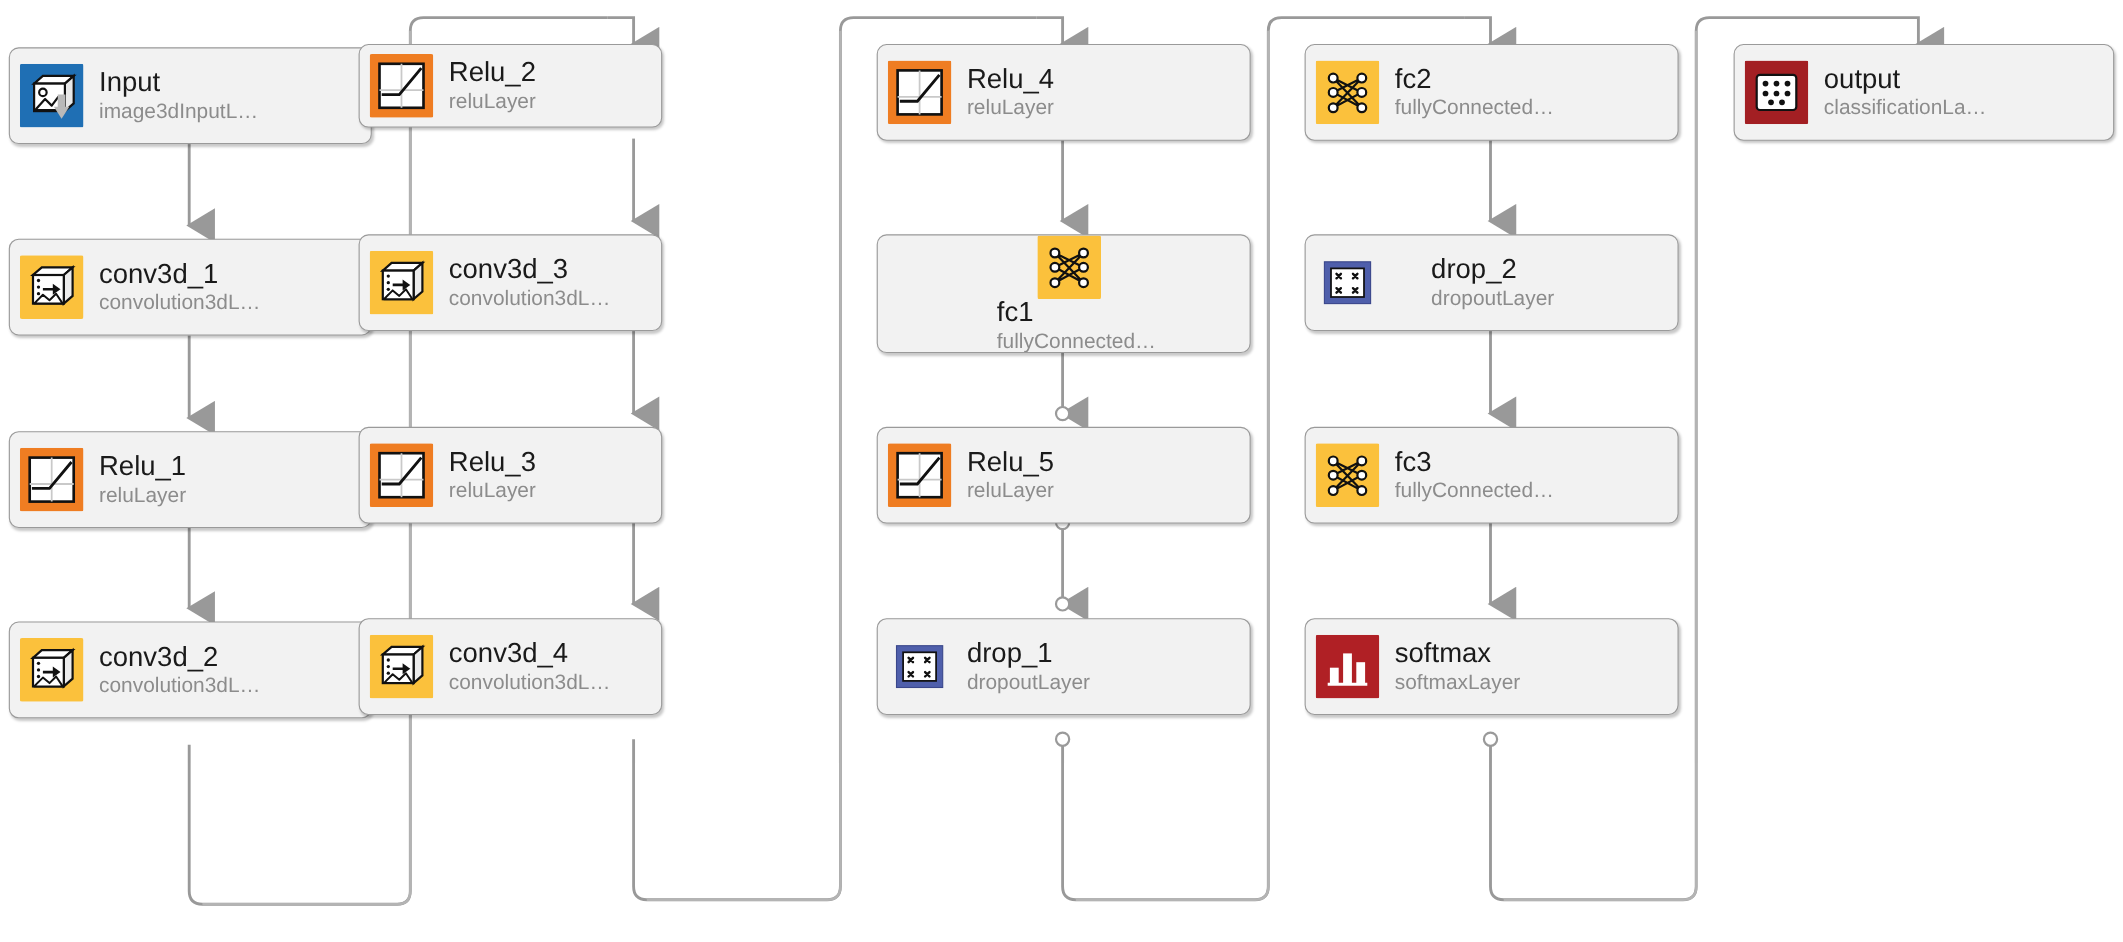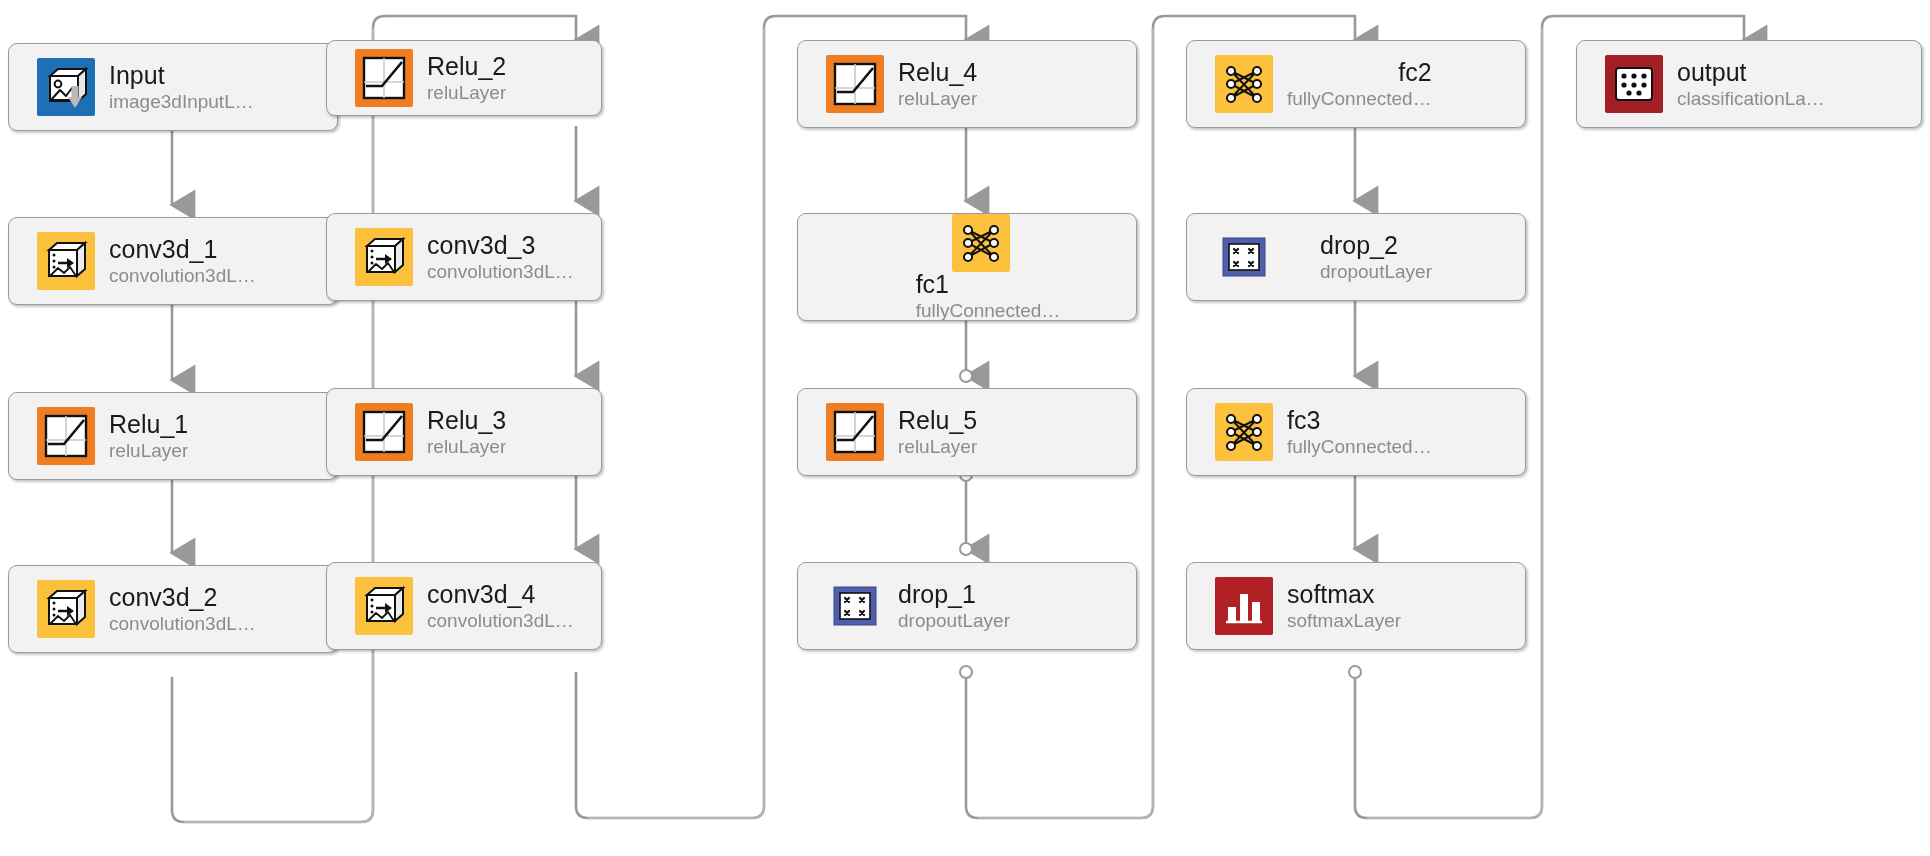--- a/index.html
+++ b/index.html
@@ -4,21 +4,21 @@
 <style>
   html,body{margin:0;padding:0;background:#ffffff;}
   body{width:1930px;height:856px;position:relative;overflow:hidden;
        font-family:"Liberation Sans",sans-serif;}
   #canvas{position:absolute;left:0;top:0;width:1930px;height:856px;}
   svg.wires{position:absolute;left:0;top:0;width:1930px;height:856px;pointer-events:none;}
 
   .node{position:absolute;box-sizing:border-box;background:#f2f2f2;
         border:1.5px solid #9a9a9a;border-radius:9px;
         box-shadow:1.5px 2px 2.5px rgba(0,0,0,0.22);
-        display:flex;align-items:center;padding-left:28px;}
+        display:flex;align-items:center;padding-left:9px;}
   .icon{width:58px;height:58px;flex:0 0 58px;border-radius:2px;
         position:relative;overflow:hidden;}
   .labels{margin-left:14px;display:flex;flex-direction:column;
           justify-content:center;overflow:hidden;}
   .ntitle{font-size:25px;color:#1a1a1a;line-height:1.06;white-space:nowrap;}
   .nsub{font-size:19px;color:#8c8c8c;line-height:1.12;white-space:nowrap;margin-top:2px;}
 
   
   .ic-svg{position:absolute;left:0;top:0;width:58px;height:58px;display:block;}
 </style>
@@ -313,21 +313,21 @@
           <path d="M34 34 L38 38 M38 34 L34 38"></path>
         </g>
       </svg>
     </div>
     <div class="labels">
       <div class="ntitle">drop_1</div>
       <div class="nsub">dropoutLayer</div>
     </div>
   </div>
 
-  <div class="node" style="left:1186px;top:40px;width:340px;height:88px;text-align:right;">
+  <div class="node" style="left:1186px;top:40px;width:340px;height:88px;">
     <div class="icon">
       <svg class="ic-svg" viewBox="0 0 58 58">
         <rect width="58" height="58" fill="#fbc13c"></rect>
         <g stroke="#111" stroke-width="2" fill="none">
           <path d="M16 16 L42 29 M16 16 L42 43 M16 29 L42 16 M16 29 L42 43 M16 43 L42 16 M16 43 L42 29"></path>
         </g>
         <g fill="#ffffff" stroke="#111" stroke-width="2">
           <circle cx="16" cy="16" r="4"></circle>
             <circle cx="16" cy="29" r="4"></circle>
             <circle cx="16" cy="43" r="4"></circle>

